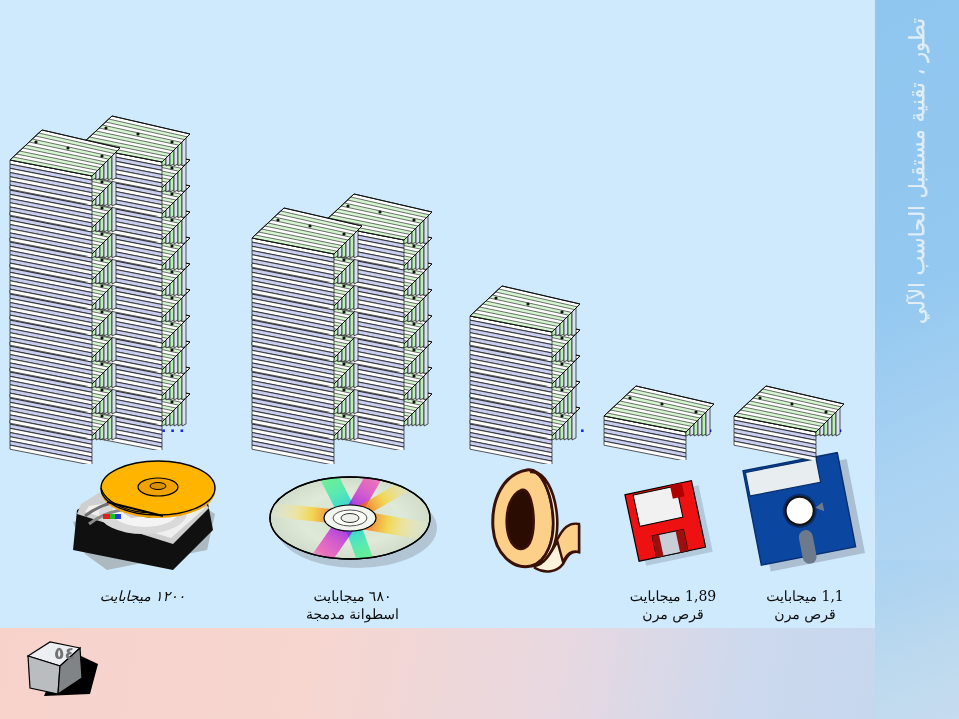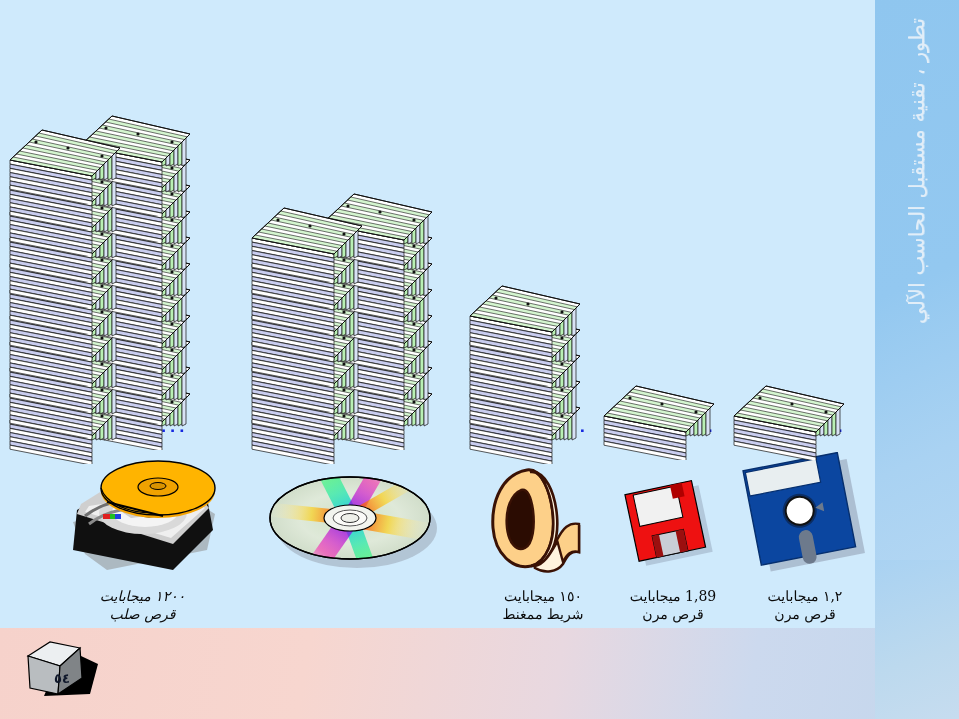--- a/index.html
+++ b/index.html
@@ -77,22 +77,22 @@
     color:#0a0a0a;font-size:14px;line-height:1.25;font-weight:400;
     font-family:"DejaVu Serif","Liberation Serif",serif;
     white-space:nowrap;
   }
   .dev-caption .l2{display:block;}
 
   
   .slide-key{position:absolute;left:24px;top:634px;width:96px;height:70px;}
   .slide-key .num{
     position:absolute;left:30px;top:9px;
-    font-size:13px;font-weight:700;color:#0f172a;
-    direction:rtl;letter-spacing:1px;margin-top:28px;
+    font-size:17px;font-weight:700;color:#737373;
+    direction:rtl;letter-spacing:1px;
   }
 </style>
 </head>
 <body>
 
 <div id="slide">
 
   <div class="bg-main"></div>
   <div class="bg-bottom"></div>
   <div class="bg-side"></div>
@@ -1457,36 +1457,35 @@
         <circle cx="64" cy="58" r="17" fill="#0b2d63"></circle>
         <circle cx="64" cy="58" r="14" fill="#ffffff" stroke="#111" stroke-width="2"></circle>
         <path d="M80,58 l8,-4 l0,9 z" fill="#6d7a8c"></path>
         <rect x="58" y="78" width="14" height="34" rx="7" fill="#6d7a8c"></rect>
       </g>
     </svg>
   </div>
 
   <div class="dev-caption" style="left:55px;top:588px;width:175px;font-style:italic;">
     <span>١٢٠٠ ميجابايت</span>
-    <span class="l2">قرص صلب</span>
   </div>
 
-
-  <div class="dev-caption" style="left:478px;top:588px;width:130px;">
-    <span>١٥٠ ميجابايت</span>
-    <span class="l2">شريط ممغنط</span>
+  <div class="dev-caption" style="left:265px;top:588px;width:175px;">
+    <span>٦٨٠ ميجابايت</span>
+    <span class="l2">اسطوانة مدمجة</span>
   </div>
+
 
   <div class="dev-caption" style="left:608px;top:588px;width:130px;">
     <span>1,89 ميجابايت</span>
     <span class="l2">قرص مرن</span>
   </div>
 
   <div class="dev-caption" style="left:740px;top:588px;width:130px;">
-    <span>١,٢ ميجابايت</span>
+    <span>1,1 ميجابايت</span>
     <span class="l2">قرص مرن</span>
   </div>
 
   <div class="slide-key">
     <svg width="96" height="70" viewBox="0 0 96 70">
       <polygon points="40,14 74,30 66,60 20,62" fill="#000000"></polygon>
       <polygon points="4,22 26,8 56,14 36,32" fill="#eceff1" stroke="#000" stroke-width="1.2"></polygon>
       <polygon points="4,22 36,32 34,60 6,54" fill="#b9bdc0" stroke="#000" stroke-width="1.2"></polygon>
       <polygon points="36,32 56,14 58,44 34,60" fill="#808487" stroke="#000" stroke-width="1.2"></polygon>
     </svg>

